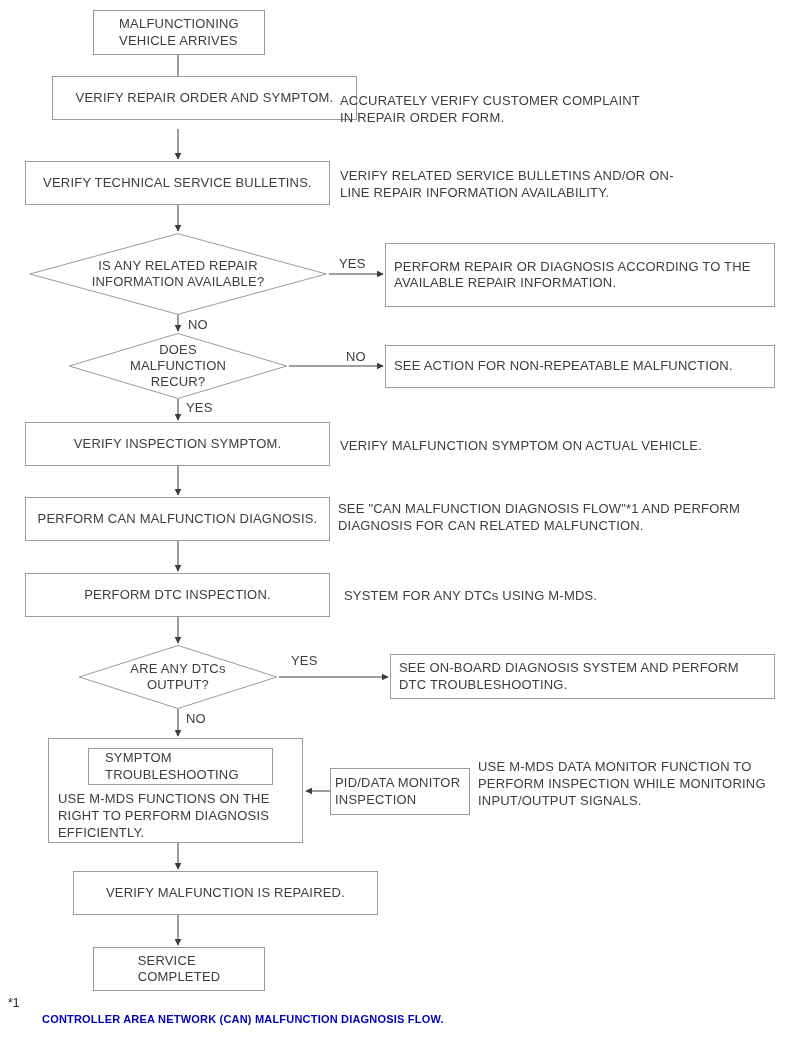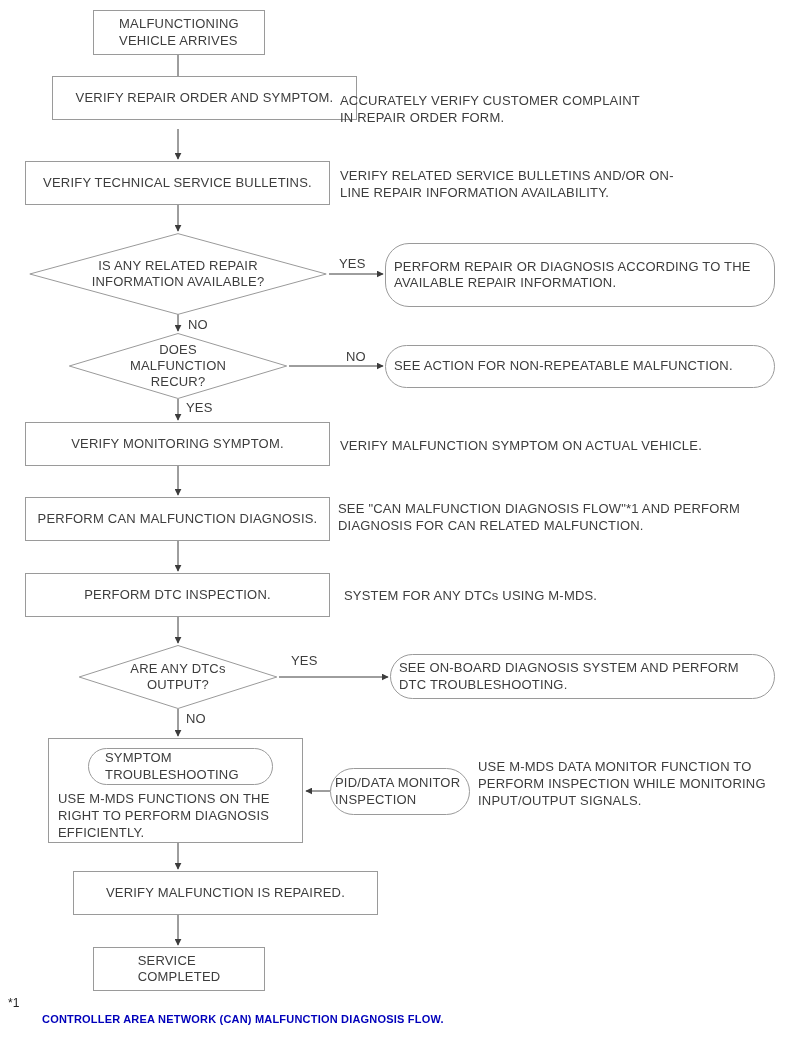--- a/index.html
+++ b/index.html
@@ -9,21 +9,21 @@
     position:relative; width:790px; height:1037px; background:#ffffff;
     color:#3d3d3d; font-size:13px; line-height:1.25; letter-spacing:0.2px;
     overflow:hidden;
     padding-left:6px;
   }
   .box {
     position:absolute; border:1px solid #9a9a9a; background:#ffffff;
     display:flex; align-items:center; justify-content:center;
     text-align:center; white-space:pre-line;
   }
-  .box.leftpad { justify-content:flex-start; text-align:left;border-radius:24px; }
+  .box.leftpad { justify-content:flex-start; text-align:left; }
   .tl { text-align:left; white-space:pre-line; display:inline-block; }
   .plainbox { position:absolute; border:1px solid #9a9a9a; background:#ffffff; }
   .note { position:absolute; white-space:pre-line; line-height:1.32; }
   .diamond { position:absolute; }
   .diamond > svg { position:absolute; left:0; top:0; width:100%; height:100%; }
   .dtext {
     position:absolute; left:0; top:0; right:0; bottom:0;
     display:flex; align-items:center; justify-content:center;
     text-align:center; white-space:pre-line;
   }
@@ -104,21 +104,21 @@
 RECUR?</div>
   </div>
   <div class="edge-label" style="left:344px;top:349px;">NO</div>
   <div class="edge-label" style="left:184px;top:400px;">YES</div>
 
   <div class="box leftpad" style="left:385px;top:345px;width:390px;height:43px;padding-left:8px;">
     <span class="tl">SEE ACTION FOR NON-REPEATABLE MALFUNCTION.</span>
   </div>
 
   <div class="box" style="left:25px;top:422px;width:305px;height:44px;">
-    <span class="tl">VERIFY MONITORING SYMPTOM.</span>
+    <span class="tl">VERIFY INSPECTION SYMPTOM.</span>
   </div>
   <div class="note" style="left:340px;top:437px;">VERIFY MALFUNCTION SYMPTOM ON ACTUAL VEHICLE.</div>
 
   <div class="box" style="left:25px;top:497px;width:305px;height:44px;">
     <span class="tl">PERFORM CAN MALFUNCTION DIAGNOSIS.</span>
   </div>
   <div class="note" style="left:338px;top:500px;">SEE "CAN MALFUNCTION DIAGNOSIS FLOW"*1 AND PERFORM
 DIAGNOSIS FOR CAN RELATED MALFUNCTION.</div>
 
   <div class="box" style="left:25px;top:573px;width:305px;height:44px;">

